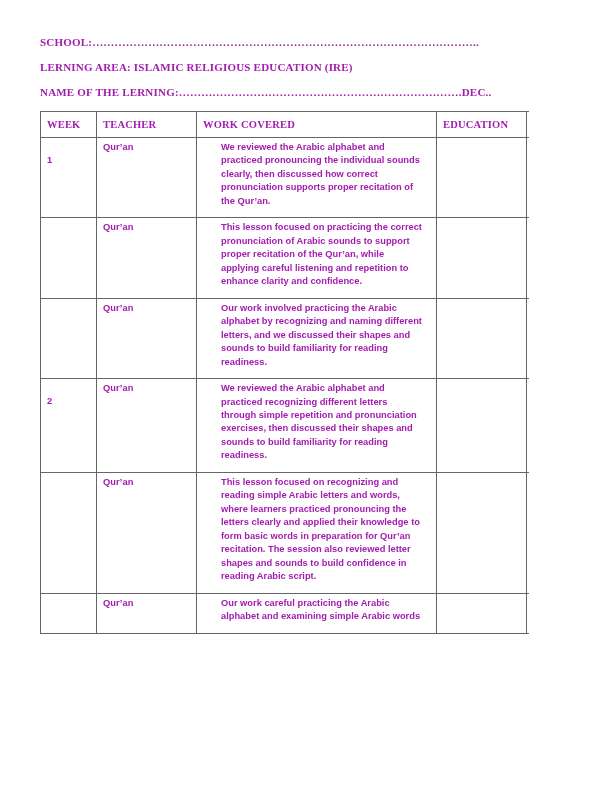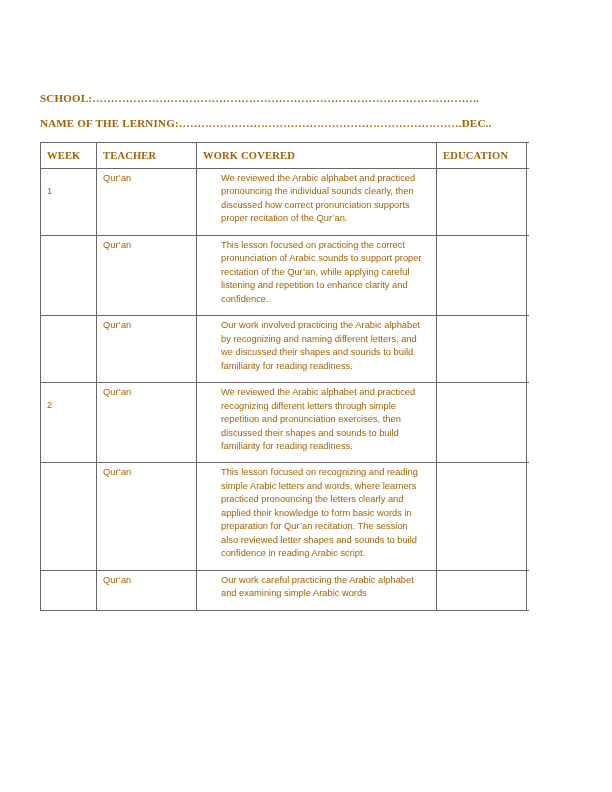--- a/index.html
+++ b/index.html
@@ -2,23 +2,23 @@
 <html><head>
 <meta charset="utf-8">
 <style>
   html, body { margin: 0; padding: 0; background: #ffffff; }
   .page {
     position: relative;
     width: 529px;
     height: 792px;
     background: #ffffff;
     box-sizing: border-box;
-    padding: 92px 37px 0 40px;
+    padding: 36px 37px 0 40px;
     font-family: "Liberation Serif", serif;
-    color: #a16207;
+    color: #a21caf;
     overflow: hidden;
   }
   .hline {
     font-size: 11px;
     font-weight: bold;
     margin: 0 0 13px 0;
     white-space: nowrap;
     overflow: hidden;
     letter-spacing: 0.2px;
   }
@@ -39,31 +39,33 @@
     font-weight: bold;
     text-align: left;
     padding: 7px 4px 7px 6px;
     letter-spacing: 0.2px;
   }
   .doc-table td {
     font-family: "Liberation Sans", sans-serif;
     font-size: 9.3px;
     line-height: 1.45;
     padding: 3px 4px 9px 6px;
+    font-weight: bold;
   }
   td.week-col   { padding-top: 16px; }
   td.work-col   { padding-left: 24px; padding-right: 12px; }
   tr.last-row td { height: 38px; }
 </style>
 </head>
 <body>
 
 <div class="page">
 
   <p class="hline">SCHOOL:…………………………………………………………………………………………..</p>
+  <p class="hline">LERNING AREA: ISLAMIC RELIGIOUS EDUCATION (IRE)</p>
   <p class="hline">NAME OF THE LERNING:………………………………………………………………….DEC..</p>
 
   <table class="doc-table">
     <colgroup>
       <col style="width:56px">
       <col style="width:100px">
       <col style="width:240px">
       <col style="width:90px">
       <col style="width:42px">
     </colgroup>

